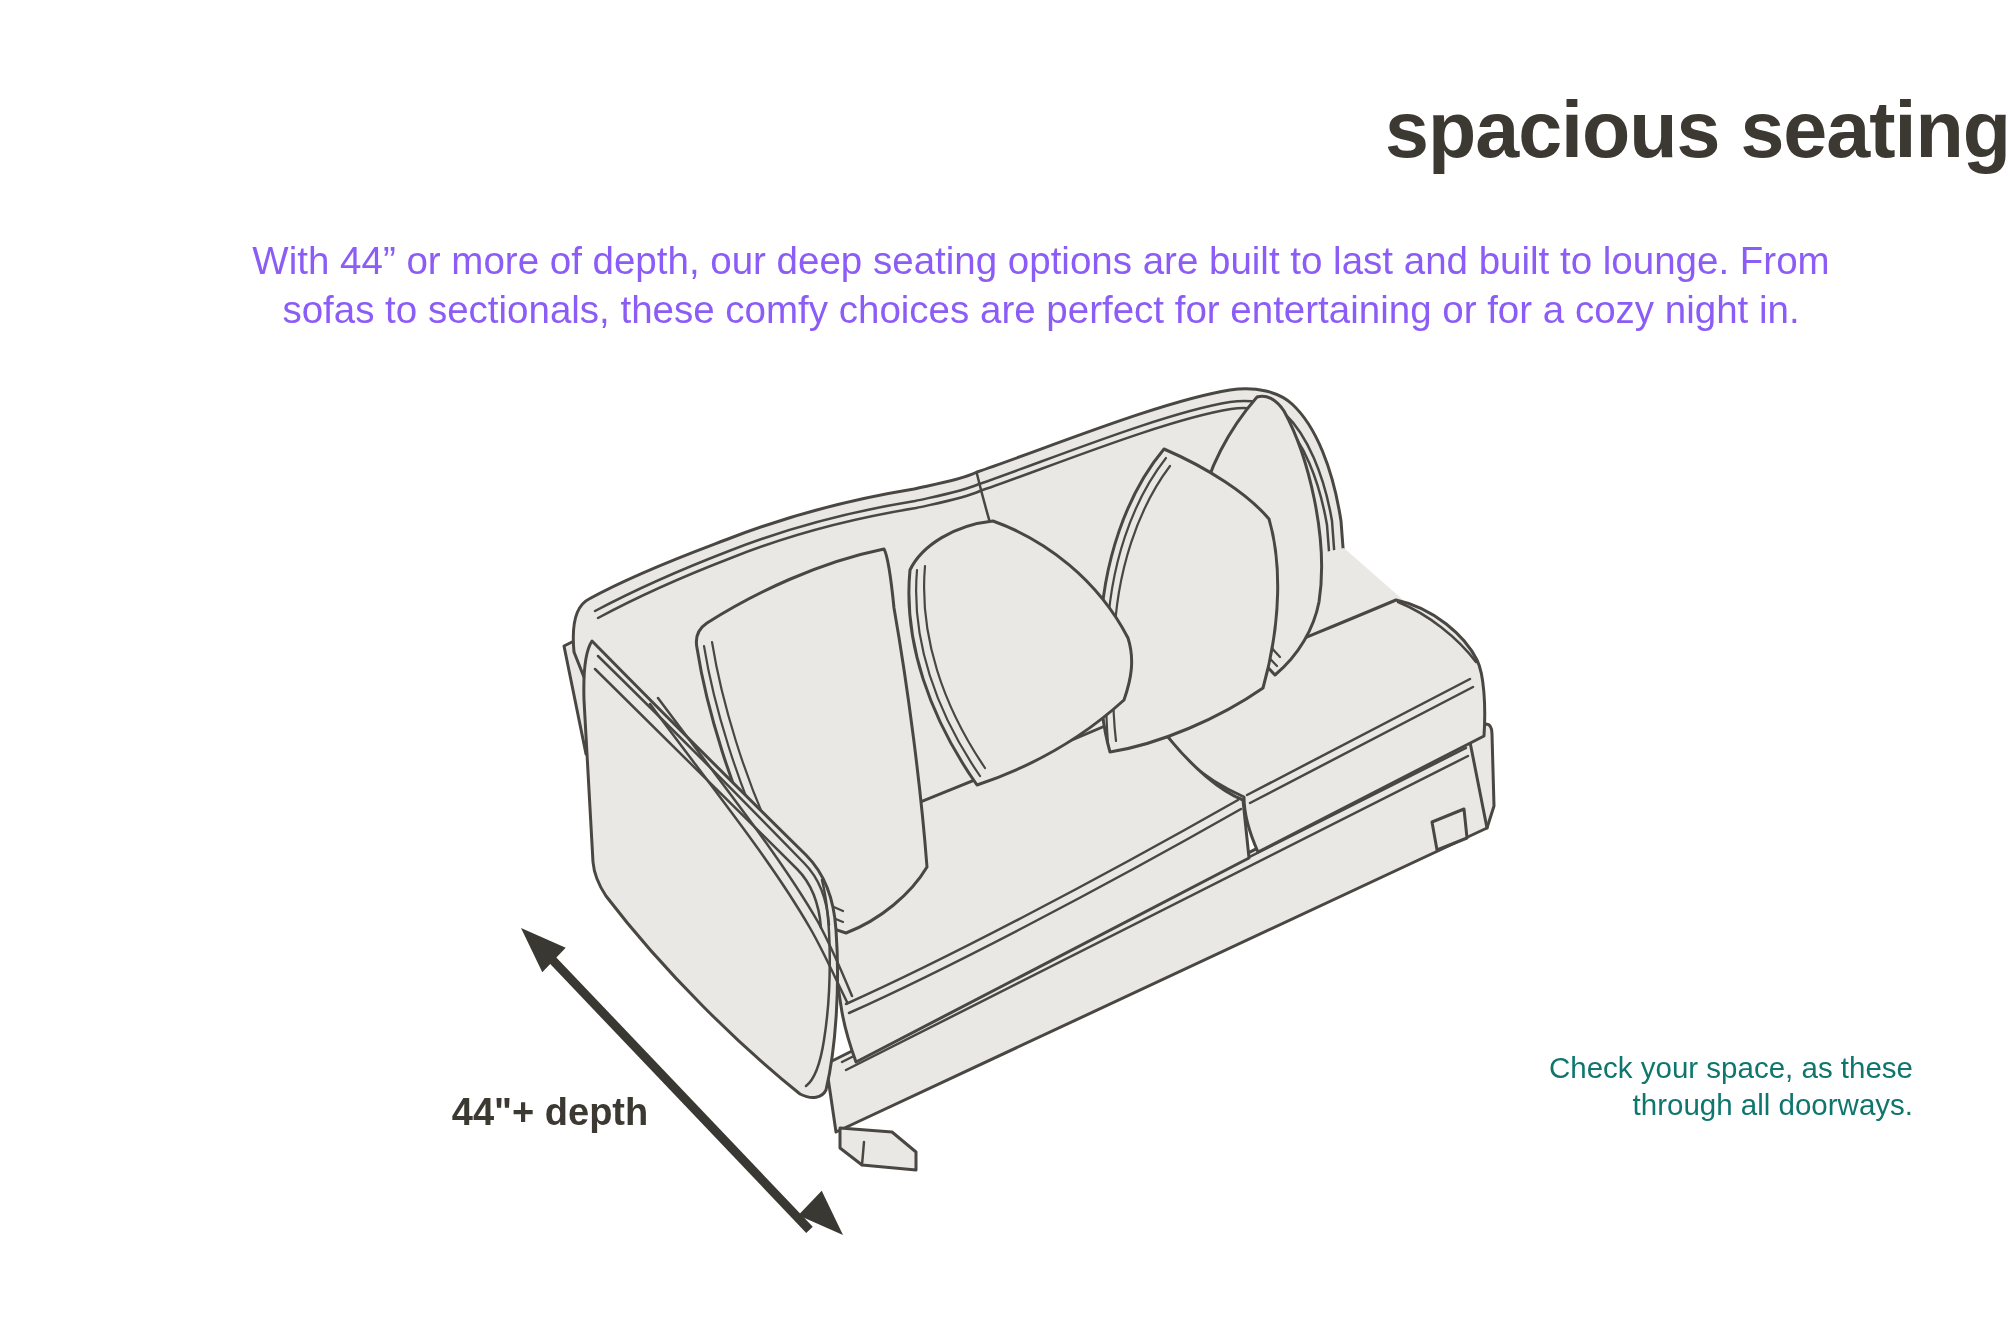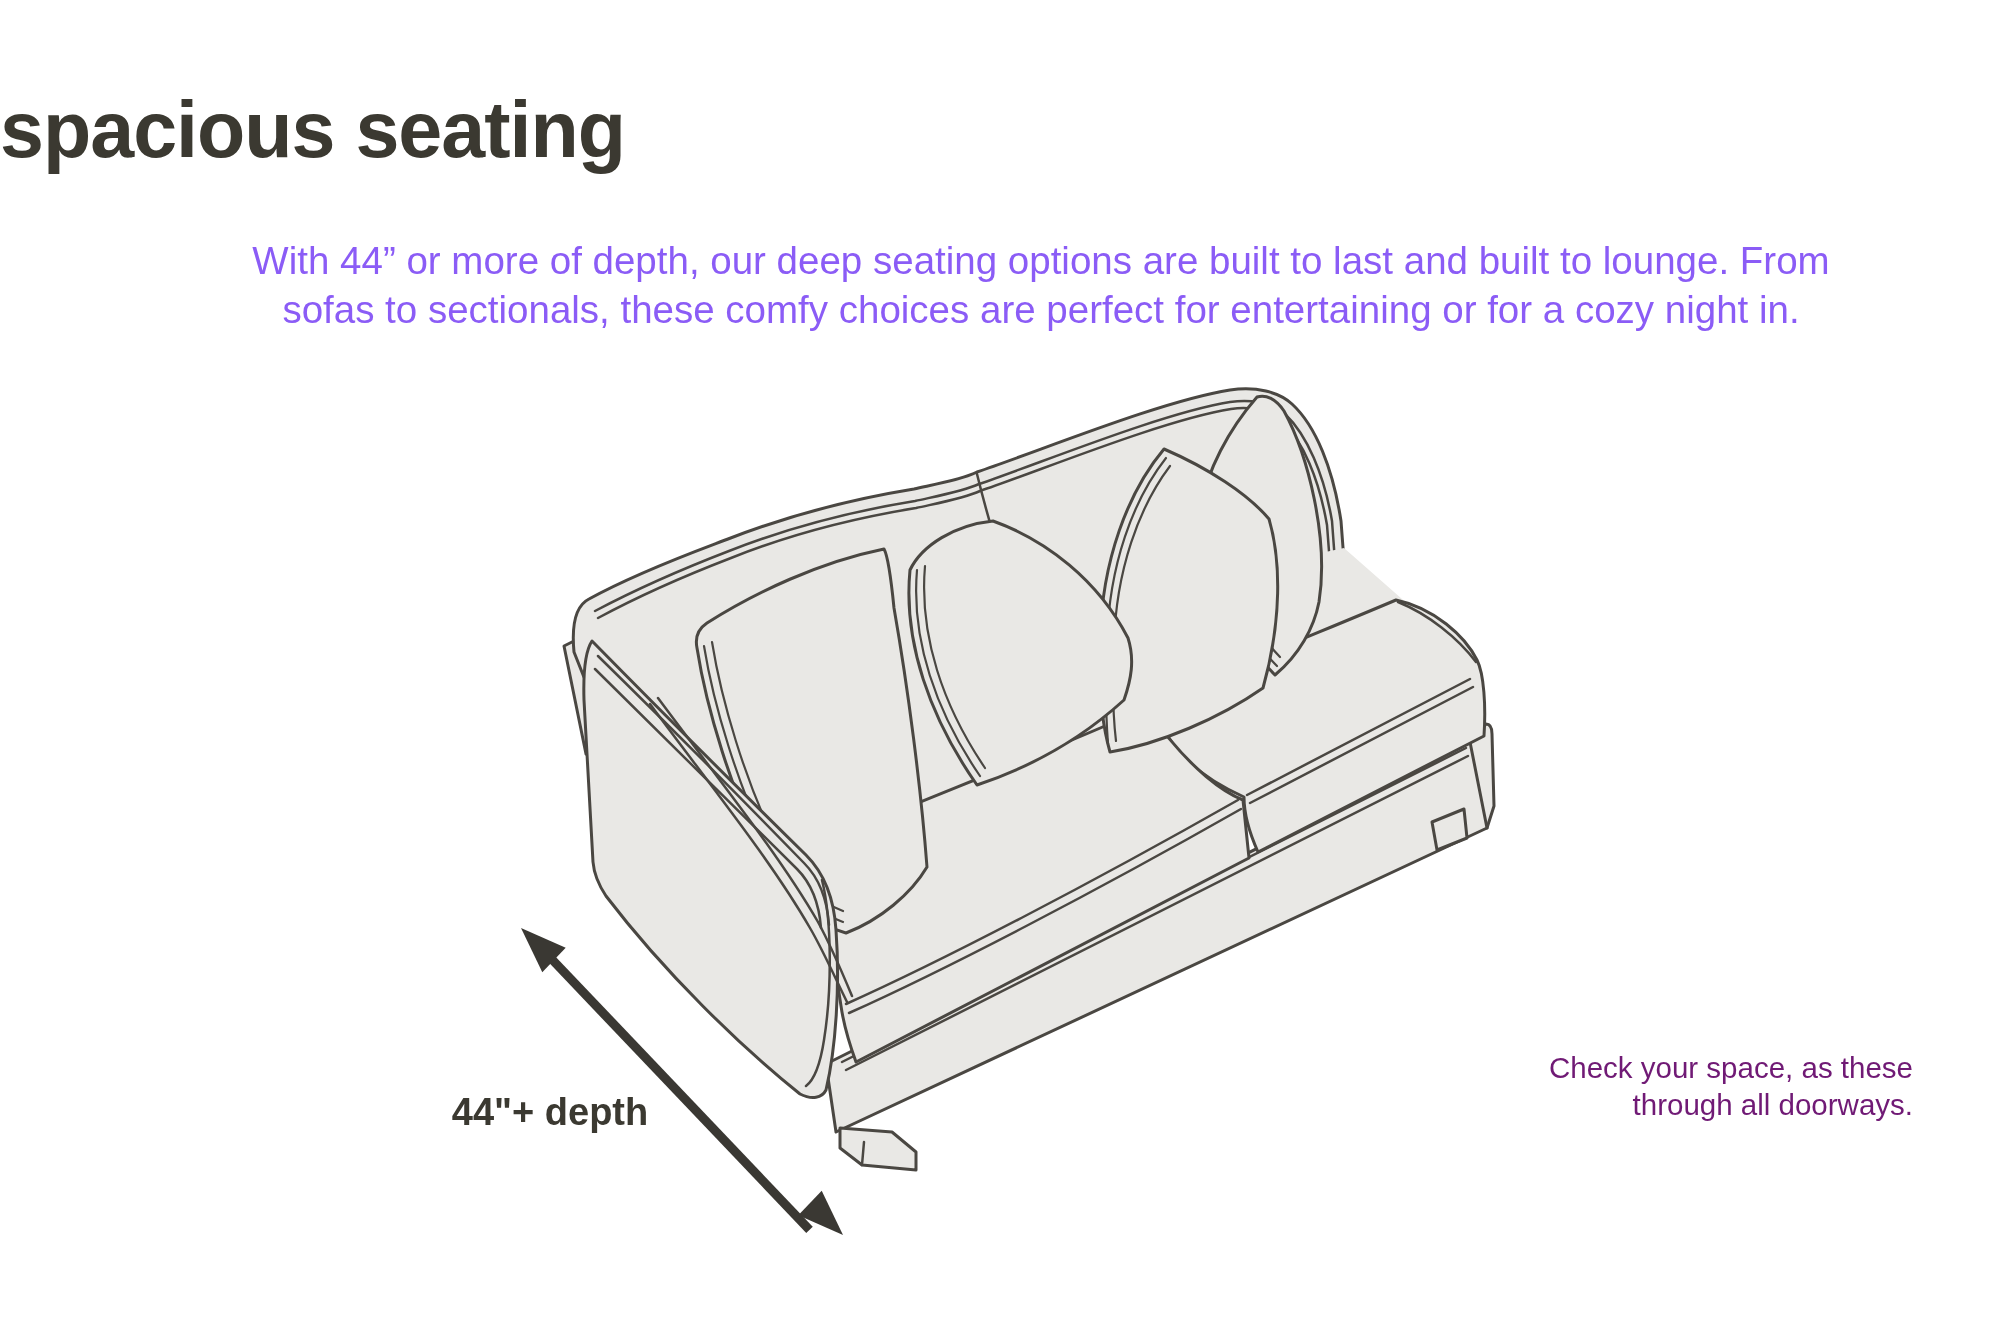--- a/index.html
+++ b/index.html
@@ -13,21 +13,21 @@
     width: 2010px;
     height: 1341px;
     background: #ffffff;
     overflow: hidden;
   }
   .page-title {
     position: absolute;
     top: 84px;
     left: 0;
     width: 100%;
-    text-align: left;
+    text-align: right;
     font-size: 79px;
     font-weight: 700;
     letter-spacing: -1px;
     color: #3b3931;
     margin: 0;
   }
   .intro {
     position: absolute;
     top: 236px;
     left: 0;
@@ -79,21 +79,21 @@
     font-weight: 700;
     letter-spacing: 7px;
     color: #3b3931;
     white-space: nowrap;
   }
   .measure-note {
     margin-top: 13px;
     text-align: right;
     font-size: 29.5px;
     line-height: 37px;
-    color: #701a75;
+    color: #0f766e;
   }
 </style>
 </head>
 <body>
 
 <div class="canvas">
 
   <h1 class="page-title">spacious seating</h1>
 
   <div class="intro">

